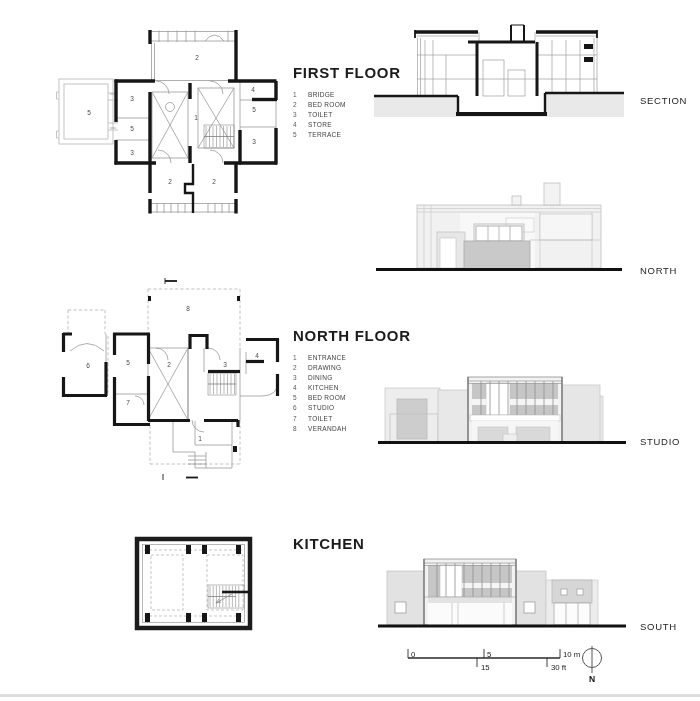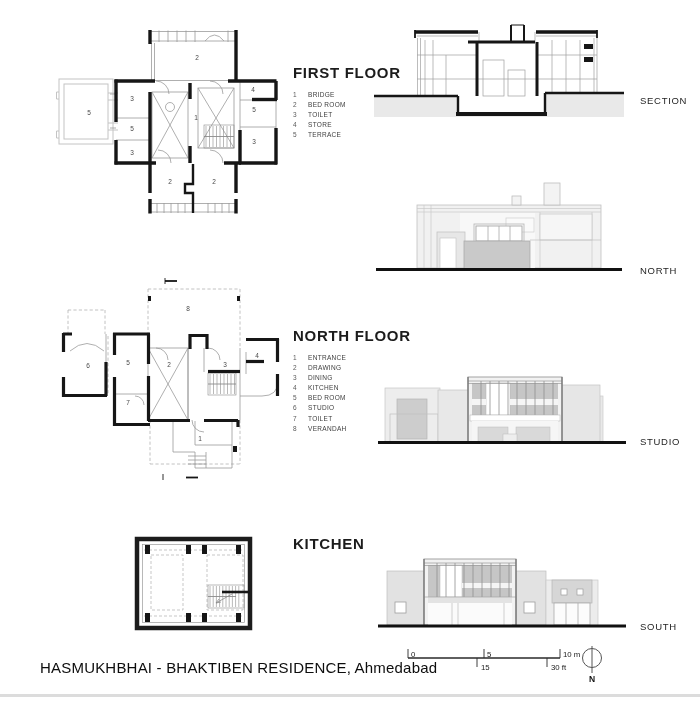--- a/index.html
+++ b/index.html
@@ -346,21 +346,20 @@
     <path d="M437,563 V600 M446,563 V600 M455,563 V600 M464,563 V600 M473,563 V600 M482,563 V600 M491,563 V600 M500,563 V600 M509,563 V600" fill="none" stroke="#8f8f8f" stroke-width="0.8"></path>
     <rect x="428" y="597" width="84" height="6" fill="#e3e3e3" stroke="none"></rect>
     <path d="M424,597 H516" fill="none" stroke="#a5a5a5" stroke-width="0.7"></path>
     <rect x="428" y="603" width="84" height="22" fill="#fbfbfb" stroke="none"></rect>
     <path d="M452,603 V625 M458,603 V625 M504,603 V625" fill="none" stroke="#bdbdbd" stroke-width="0.7"></path>
     <path d="M424,559 V625 M516,559 V625" fill="none" stroke="#777777" stroke-width="1.3"></path>
     <path d="M378,626 H626" fill="none" stroke="#111111" stroke-width="3"></path>
   </svg>
   <div class="elev-label" style="left:640px;top:621px">SOUTH</div>
 
-  <div class="sheet-title">HASMUKHBHAI - BHAKTIBEN RESIDENCE, Ahmedabad</div>
 
   <svg class="draw" style="left:400px;top:644px;width:200px;height:44px" viewBox="400 644 200 44">
     <g stroke="#2a2a2a" fill="none">
       <path d="M408,658 H560" stroke-width="1.4"></path>
       <path d="M408,649 V658 M484,649 V658 M560,649 V658" stroke-width="0.9"></path>
       <path d="M477,658 V667 M547,658 V667" stroke-width="0.9"></path>
     </g>
     <text class="scalenum" x="411" y="656.5">0</text>
     <text class="scalenum" x="487" y="656.5">5</text>
     <text class="scalenum" x="563" y="656.5">10 m</text>

